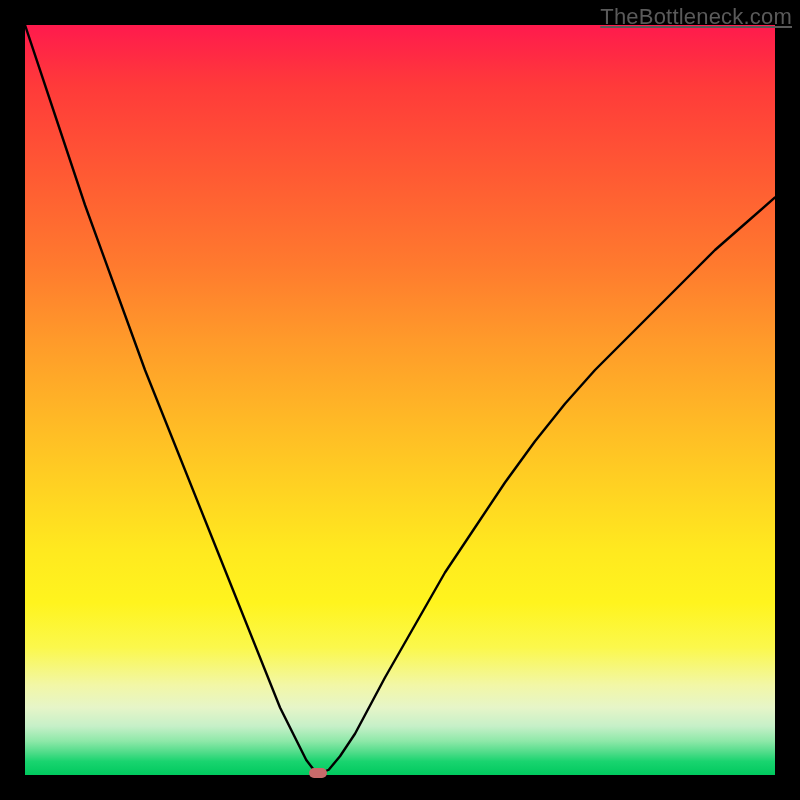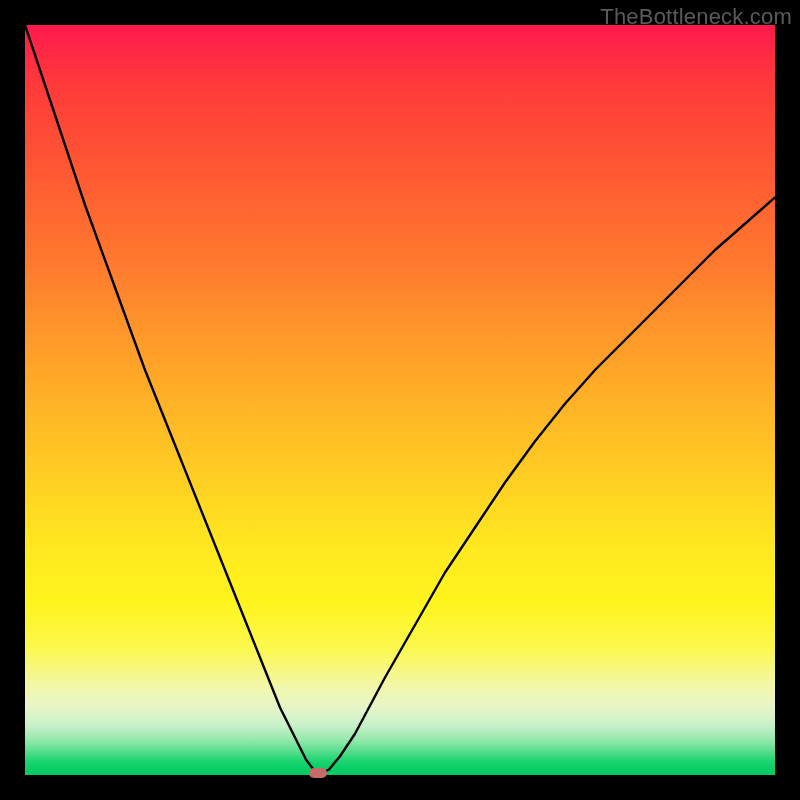--- a/index.html
+++ b/index.html
@@ -58,20 +58,21 @@
   }
 
   .watermark {
     position: absolute;
     top: 4px;
     right: 8px;
     color: #5a5a5a;
     font-size: 22px;
     font-weight: 500;
     letter-spacing: 0.2px;
+    text-decoration: underline;
   }
 </style>
 </head>
 <body>
 
 <div class="frame">
 
   <div class="plot-area">
 
     <svg class="curve" viewBox="0 0 750 750" preserveAspectRatio="none">

